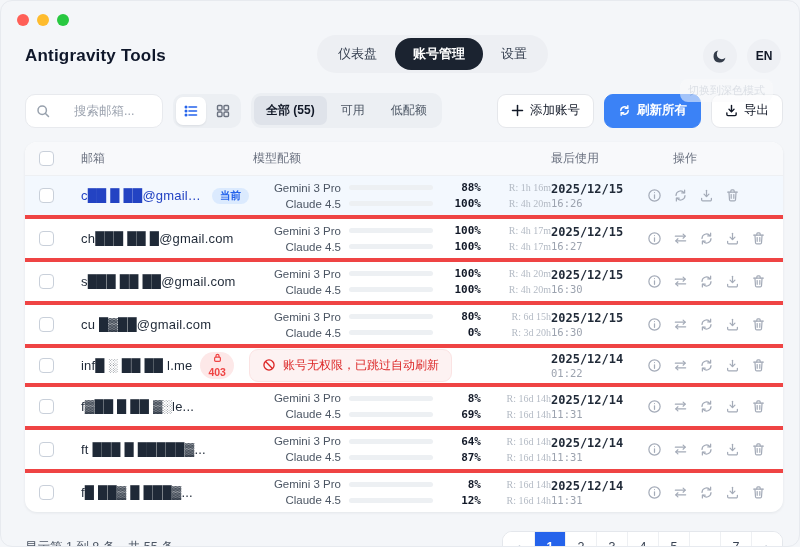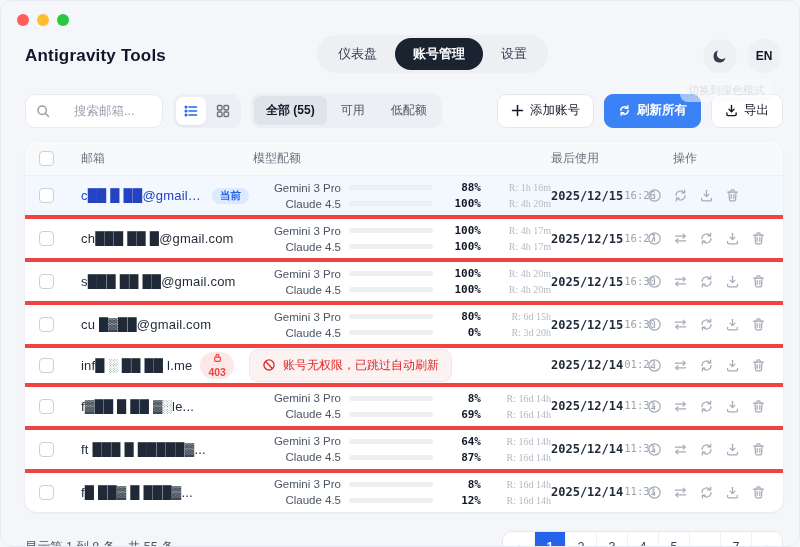--- a/index.html
+++ b/index.html
@@ -56,21 +56,21 @@
   .pill-current { background: #dbeafe; color: #2563eb; }
   .pill-403 { background: #fde8e8; color: #ef4444; }
   .models { display: flex; flex-direction: column; gap: 3px; padding: 5px 0; }
   .model-line { display: grid; grid-template-columns: 1fr 84px 40px 62px; gap: 8px; align-items: center; }
   .model-name { font-size: 11.5px; color: #4b5563; text-align: right; white-space: nowrap; }
   .bar-track { height: 5px; background: #edf0f3; border-radius: 3px; overflow: hidden; }
   .bar-fill { height: 100%; border-radius: 3px; }
   .model-pct { font-family: "DejaVu Sans Mono", monospace; font-size: 11px; font-weight: 700; color: #111827; text-align: right; }
   .model-rem { font-family: Liberation Serif, serif; font-size: 10px; color: #b3bac4; white-space: nowrap; text-align: right; }
   .error-pill { display: inline-flex; align-items: center; gap: 7px; background: #fdf2f2; border: 1px solid #fbe3e3; color: #dc2626; font-size: 12px; border-radius: 9px; padding: 7px 12px; white-space: nowrap; }
-  .date-cell { display: flex; flex-direction: row; gap: 1px; }
+  .date-cell { display: flex; flex-direction: column; gap: 1px; }
   .date-main { font-family: "DejaVu Sans Mono", monospace; font-size: 12px; font-weight: 700; color: #1f2937; }
   .date-time { font-family: "DejaVu Sans Mono", monospace; font-size: 10.5px; color: #9ca3af; }
   .actions-cell { display: flex; align-items: center; gap: 11px; }
   .act-icon { display: inline-flex; cursor: pointer; color: #a4abb8; }
   .act-icon svg { stroke: currentColor; }
 
   
   .footer { display: flex; justify-content: space-between; align-items: center; padding: 19px 16px 0 24px; }
   .summary { font-size: 12.5px; color: #4b5563; }
   .pagination { display: flex; background: #fff; border: 1px solid #e4e7ec; border-radius: 10px; overflow: hidden; }

